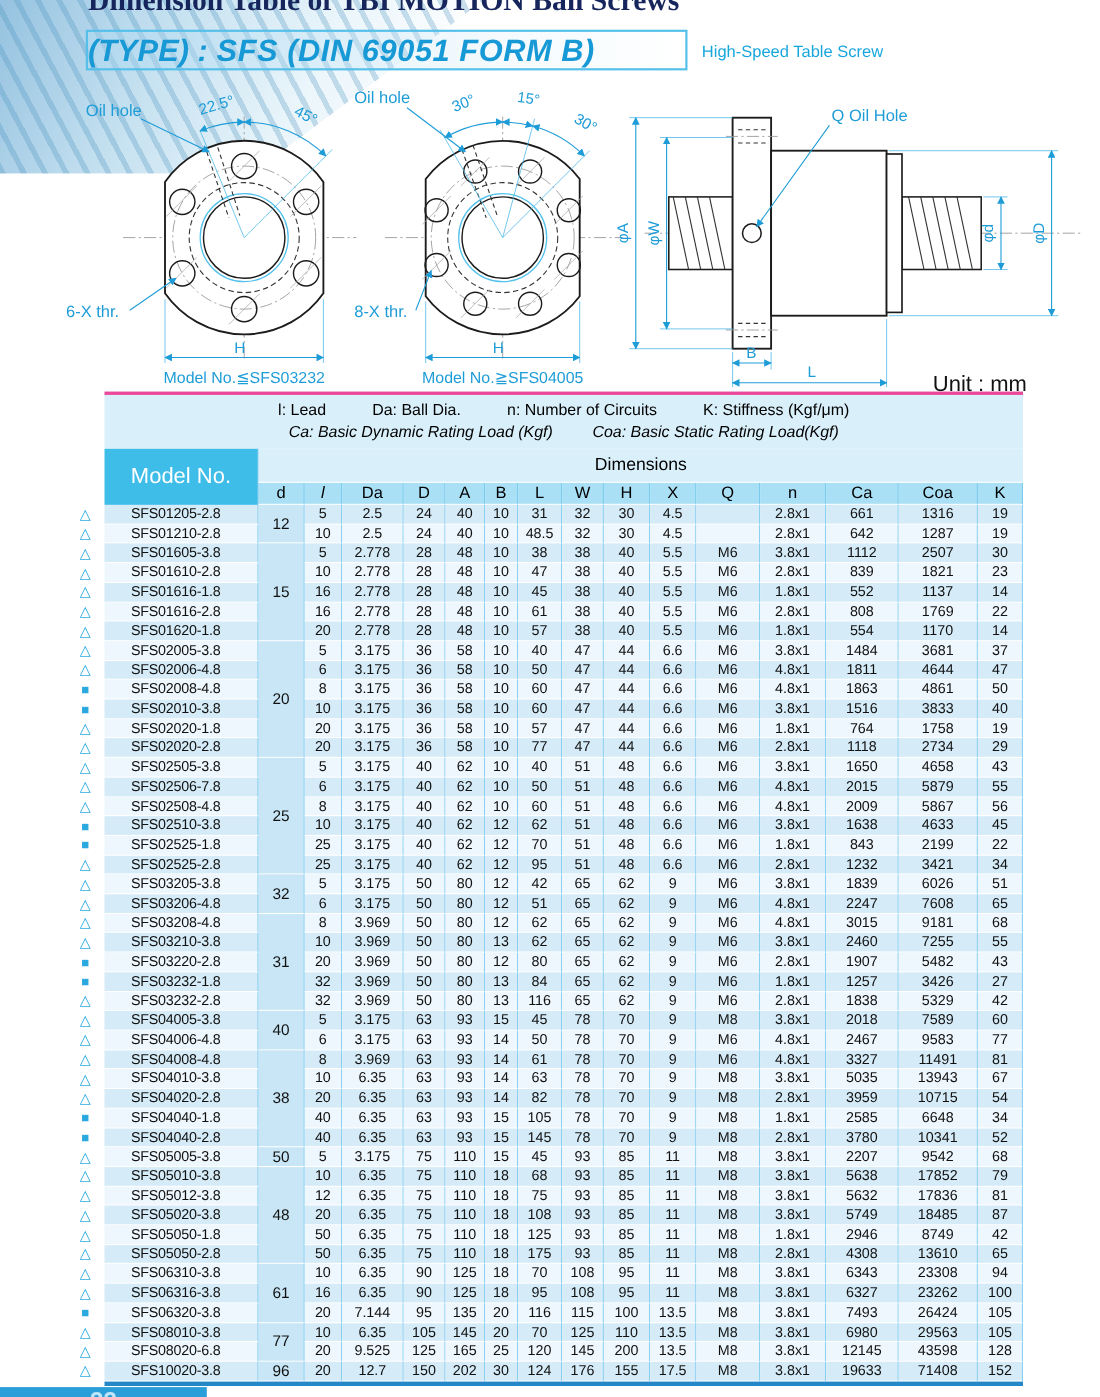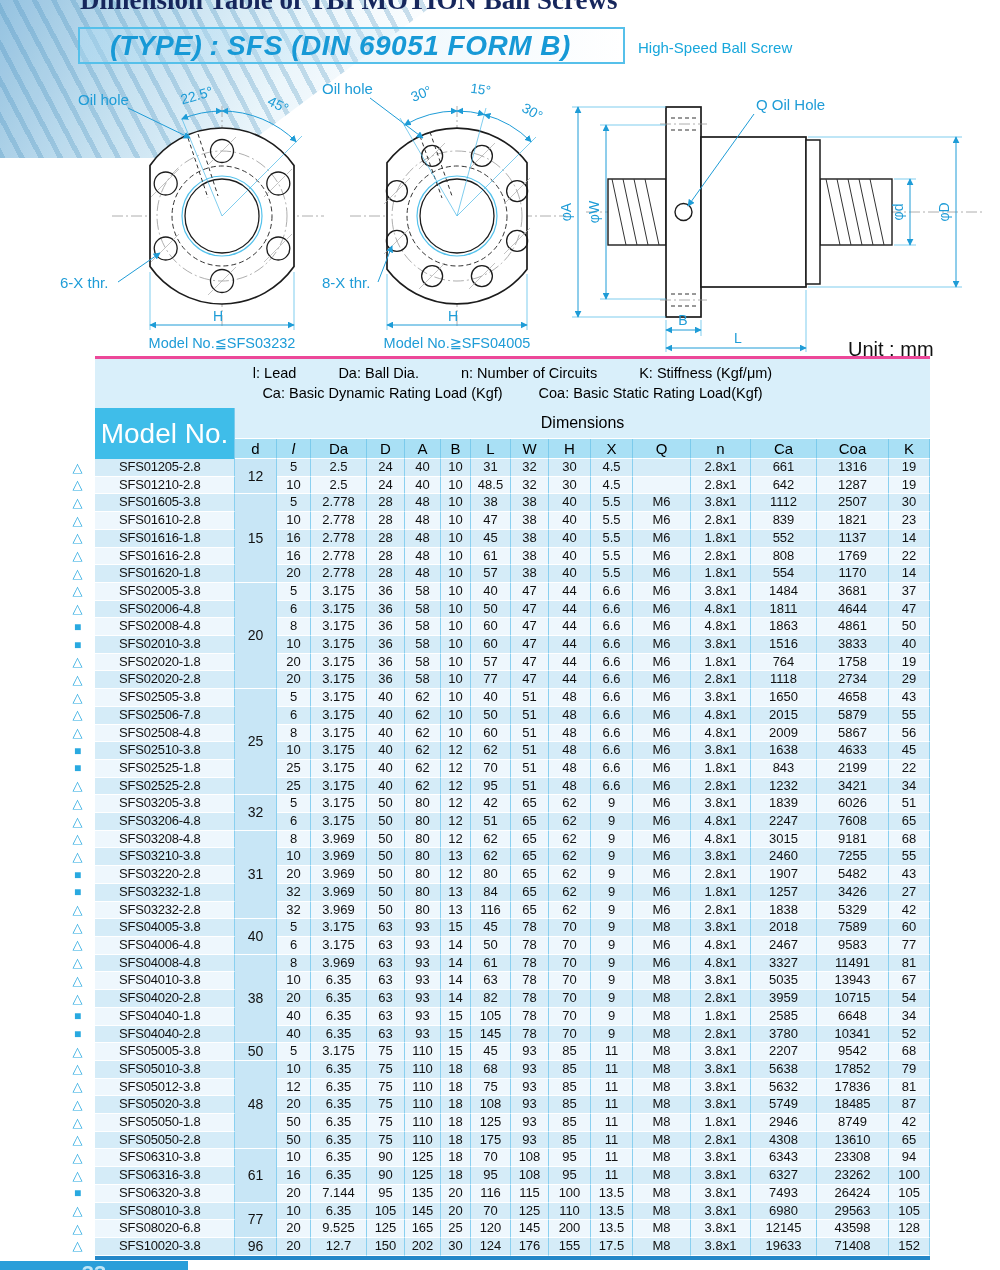--- a/index.html
+++ b/index.html
@@ -7,38 +7,38 @@
         font-family:"Liberation Sans",sans-serif;color:#111;}
   
   .photo{position:absolute;top:0;left:0;width:440px;height:158px;z-index:0;opacity:.9;
     background:
       repeating-linear-gradient(62deg, rgba(49,130,180,.28) 0 5px, rgba(255,255,255,0) 5px 17px),
       linear-gradient(115deg,#8abcdd 0%,#bcdcee 30%,#e9f5fb 62%,#ffffff 88%);
     clip-path:polygon(0 0,100% 0,52% 100%,0 100%);}
   .page-title{position:absolute;top:-15px;left:80px;z-index:2;margin:0;
     font-family:"Liberation Serif",serif;font-weight:bold;font-size:27px;color:#16265c;white-space:nowrap;}
   .banner{position:absolute;top:27px;left:78px;width:547px;height:37px;z-index:2;
-    border:2px solid #56c0ea;display:flex;align-items:center;padding-left:30px;box-sizing:border-box;
+    border:2px solid #56c0ea;display:flex;align-items:center;box-sizing:border-box;
     background:linear-gradient(90deg,rgba(173,218,242,.45),rgba(255,255,255,.15));white-space:nowrap;}
   .banner .b-prefix{font-style:italic;font-weight:bold;font-size:28px;color:#1799d6;margin-right:8px;}
   .banner .b-name{font-weight:bold;font-size:28px;color:#1799d6;letter-spacing:.5px;font-style:italic;}
   .tagline{position:absolute;top:39px;left:638px;z-index:2;font-size:15px;color:#18a7dc;white-space:nowrap;}
   .unit{position:absolute;top:338px;left:848px;font-size:20px;color:#111;z-index:2;}
   .drawing{position:absolute;z-index:1;}
   
   .tblwrap{position:absolute;left:60px;top:356px;width:880px;z-index:2;}
   .legend{margin-left:35px;width:835px;box-sizing:border-box;border-top:3px solid #ec4899;
     background:#d9effa;padding:4px 0 5px;text-align:center;font-size:14.5px;color:#000;}
   .lg-line{display:flex;justify-content:center;gap:42px;line-height:20px;}
-  .lg-line2{gap:36px;}
+  .lg-line2{gap:36px;font-style:italic;}
   table.dim{border-collapse:separate;border-spacing:0;table-layout:fixed;width:870px;font-size:13px;}
   th,td{padding:0;margin:0;}
   th{font-weight:normal;}
   .th-mk{background:transparent;}
-  .th-model{background:#3fbde9;color:#fff;font-size:28px;height:50px;border-right:1px solid #7ccbec;}
+  .th-model{background:#3fbde9;color:#fff;font-size:20px;height:50px;border-right:1px solid #7ccbec;}
   .th-dims{background:#d9effa;color:#000;font-size:16px;height:30px;border-bottom:1px solid #fff;}
   .th-col{background:#a9e0f5;color:#000;font-size:15px;height:19px;border-right:1px solid #7ccbec;border-bottom:1px solid #fff;}
   .th-col.it{font-style:italic;}
   tbody td{height:16.7px;line-height:16.7px;text-align:center;border-right:1px solid #8ad0f0;border-bottom:1px solid #fff;
     overflow:hidden;white-space:nowrap;}
   tbody td.mk{background:#fff;border:none;color:#29a9e0;font-size:13px;text-align:center;}
   tbody td.mk.square{font-size:12px;}
   tbody td.model{text-align:left;padding-left:24px;letter-spacing:-.2px;}
   tbody tr.a td{background:#d5ecf8;}
   tbody tr.b td{background:#eef7fd;}
@@ -63,21 +63,21 @@
 <div class="page">
 
   <div class="photo"></div>
 
   <h1 class="page-title">Dimension Table of TBI MOTION Ball Screws</h1>
 
   <div class="banner">
     <span class="b-prefix">(TYPE) :</span>
     <span class="b-name">SFS (DIN 69051 FORM B)</span>
   </div>
-  <div class="tagline">High-Speed Ball Screw</div>
+  <div class="tagline">High-Speed Table Screw</div>
 
   <svg class="drawing" style="left:48px;top:76px" width="276" height="280" viewBox="0 0 276 280">
     <defs>
       <marker id="ar1" viewBox="0 0 10 10" refX="9" refY="5" markerWidth="7" markerHeight="7" orient="auto-start-reverse">
         <path d="M0,0 L10,5 L0,10 z" fill="#1e9cd7"></path>
         </marker>
     </defs>
     <g>
       <line class="cl" x1="64" y1="140" x2="284" y2="140"></line>
       <line class="cl" x1="174" y1="30" x2="174" y2="250"></line>

